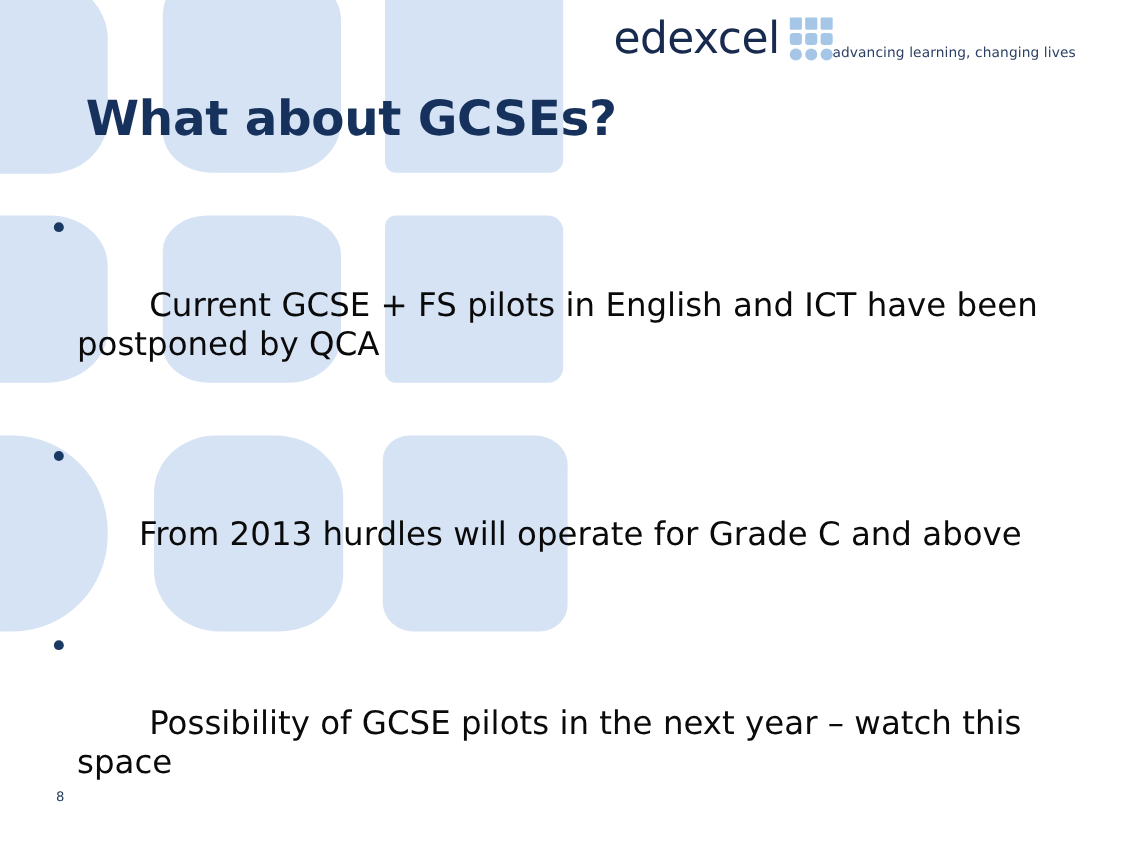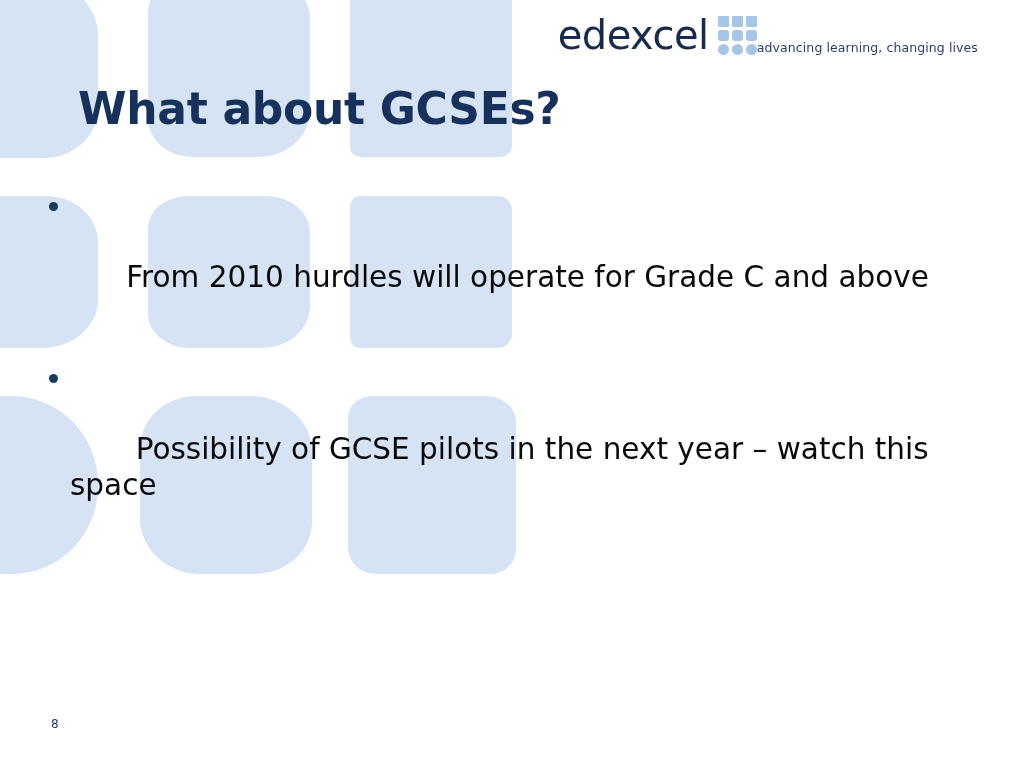--- a/index.html
+++ b/index.html
@@ -162,21 +162,25 @@
       </span>
     </div>
     <div class="logo-tag">advancing learning, changing lives</div>
   </div>
 
   <div id="title">What about GCSEs?</div>
 
   <div id="body">
     <div class="bullet">
       <span class="dot"></span>
-      <span>From 2010 hurdles will operate for Grade C and above</span>
+      <span> Current GCSE + FS pilots in English and ICT have been postponed by QCA</span>
+    </div>
+    <div class="bullet">
+      <span class="dot"></span>
+      <span>From 2013 hurdles will operate for Grade C and above</span>
     </div>
     <div class="bullet">
       <span class="dot"></span>
       <span> Possibility of GCSE pilots in the next year – watch this space</span>
     </div>
   </div>
 
   <div id="pagenum">8</div>
 
 </div>

